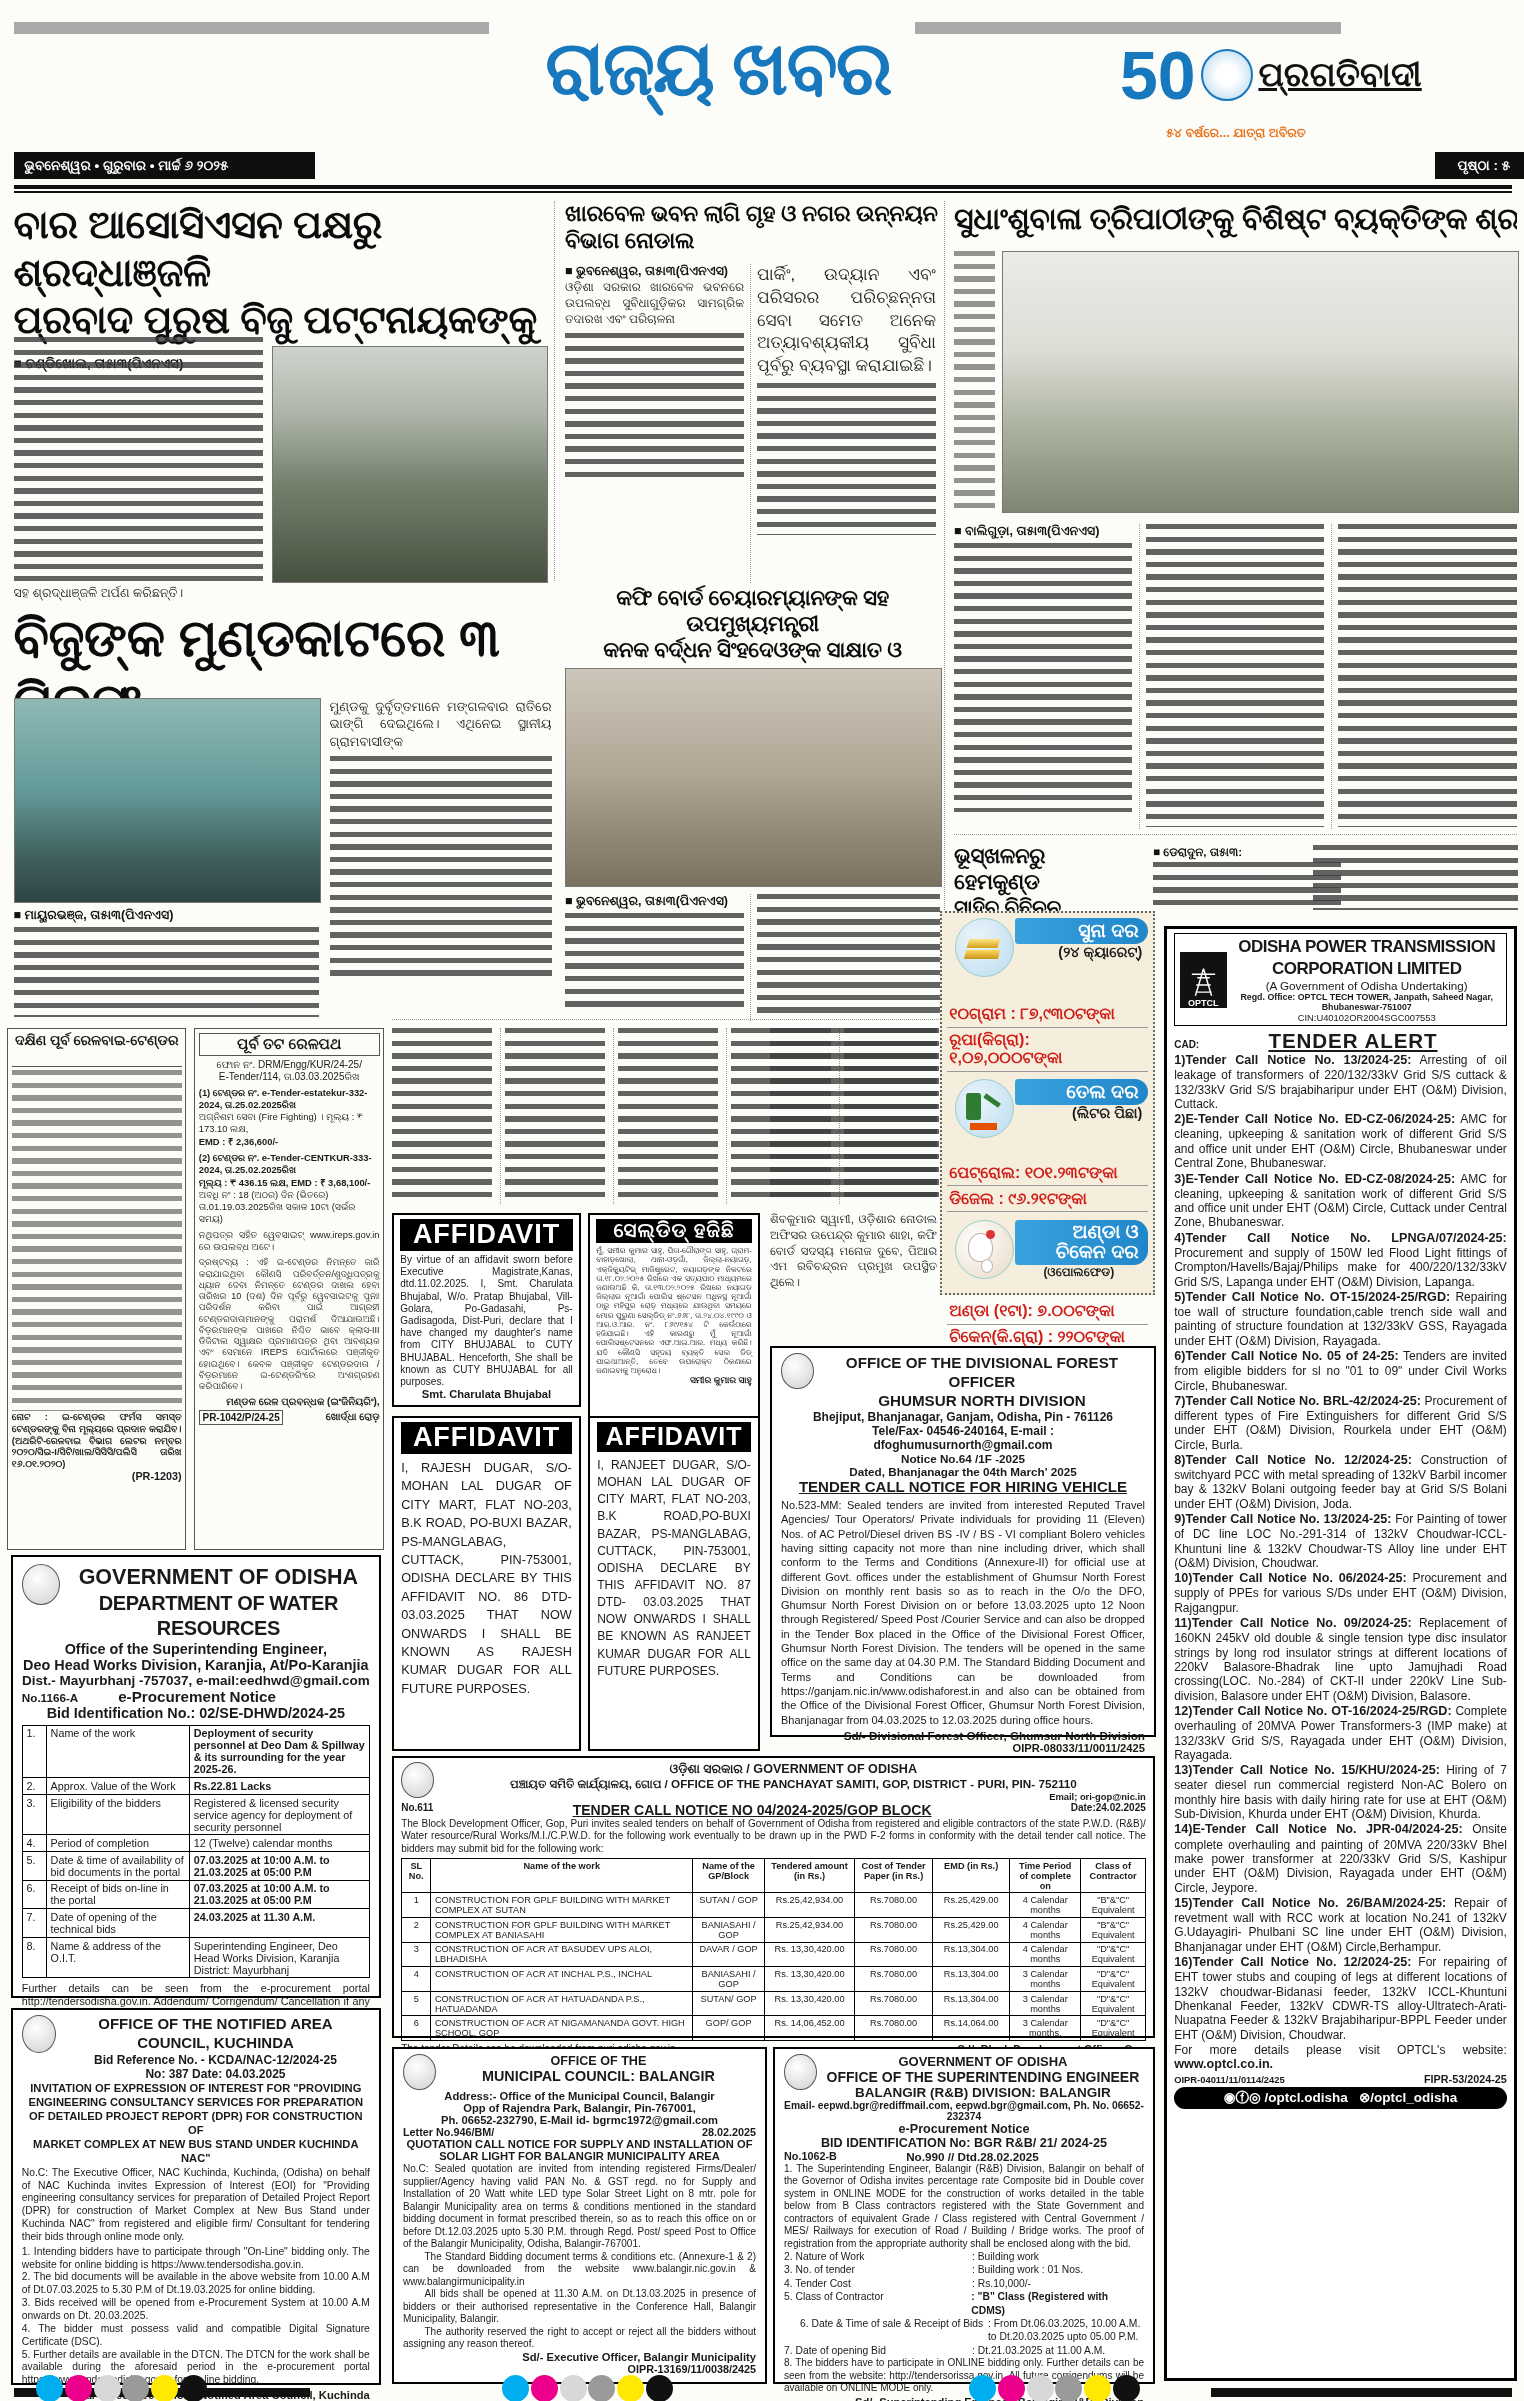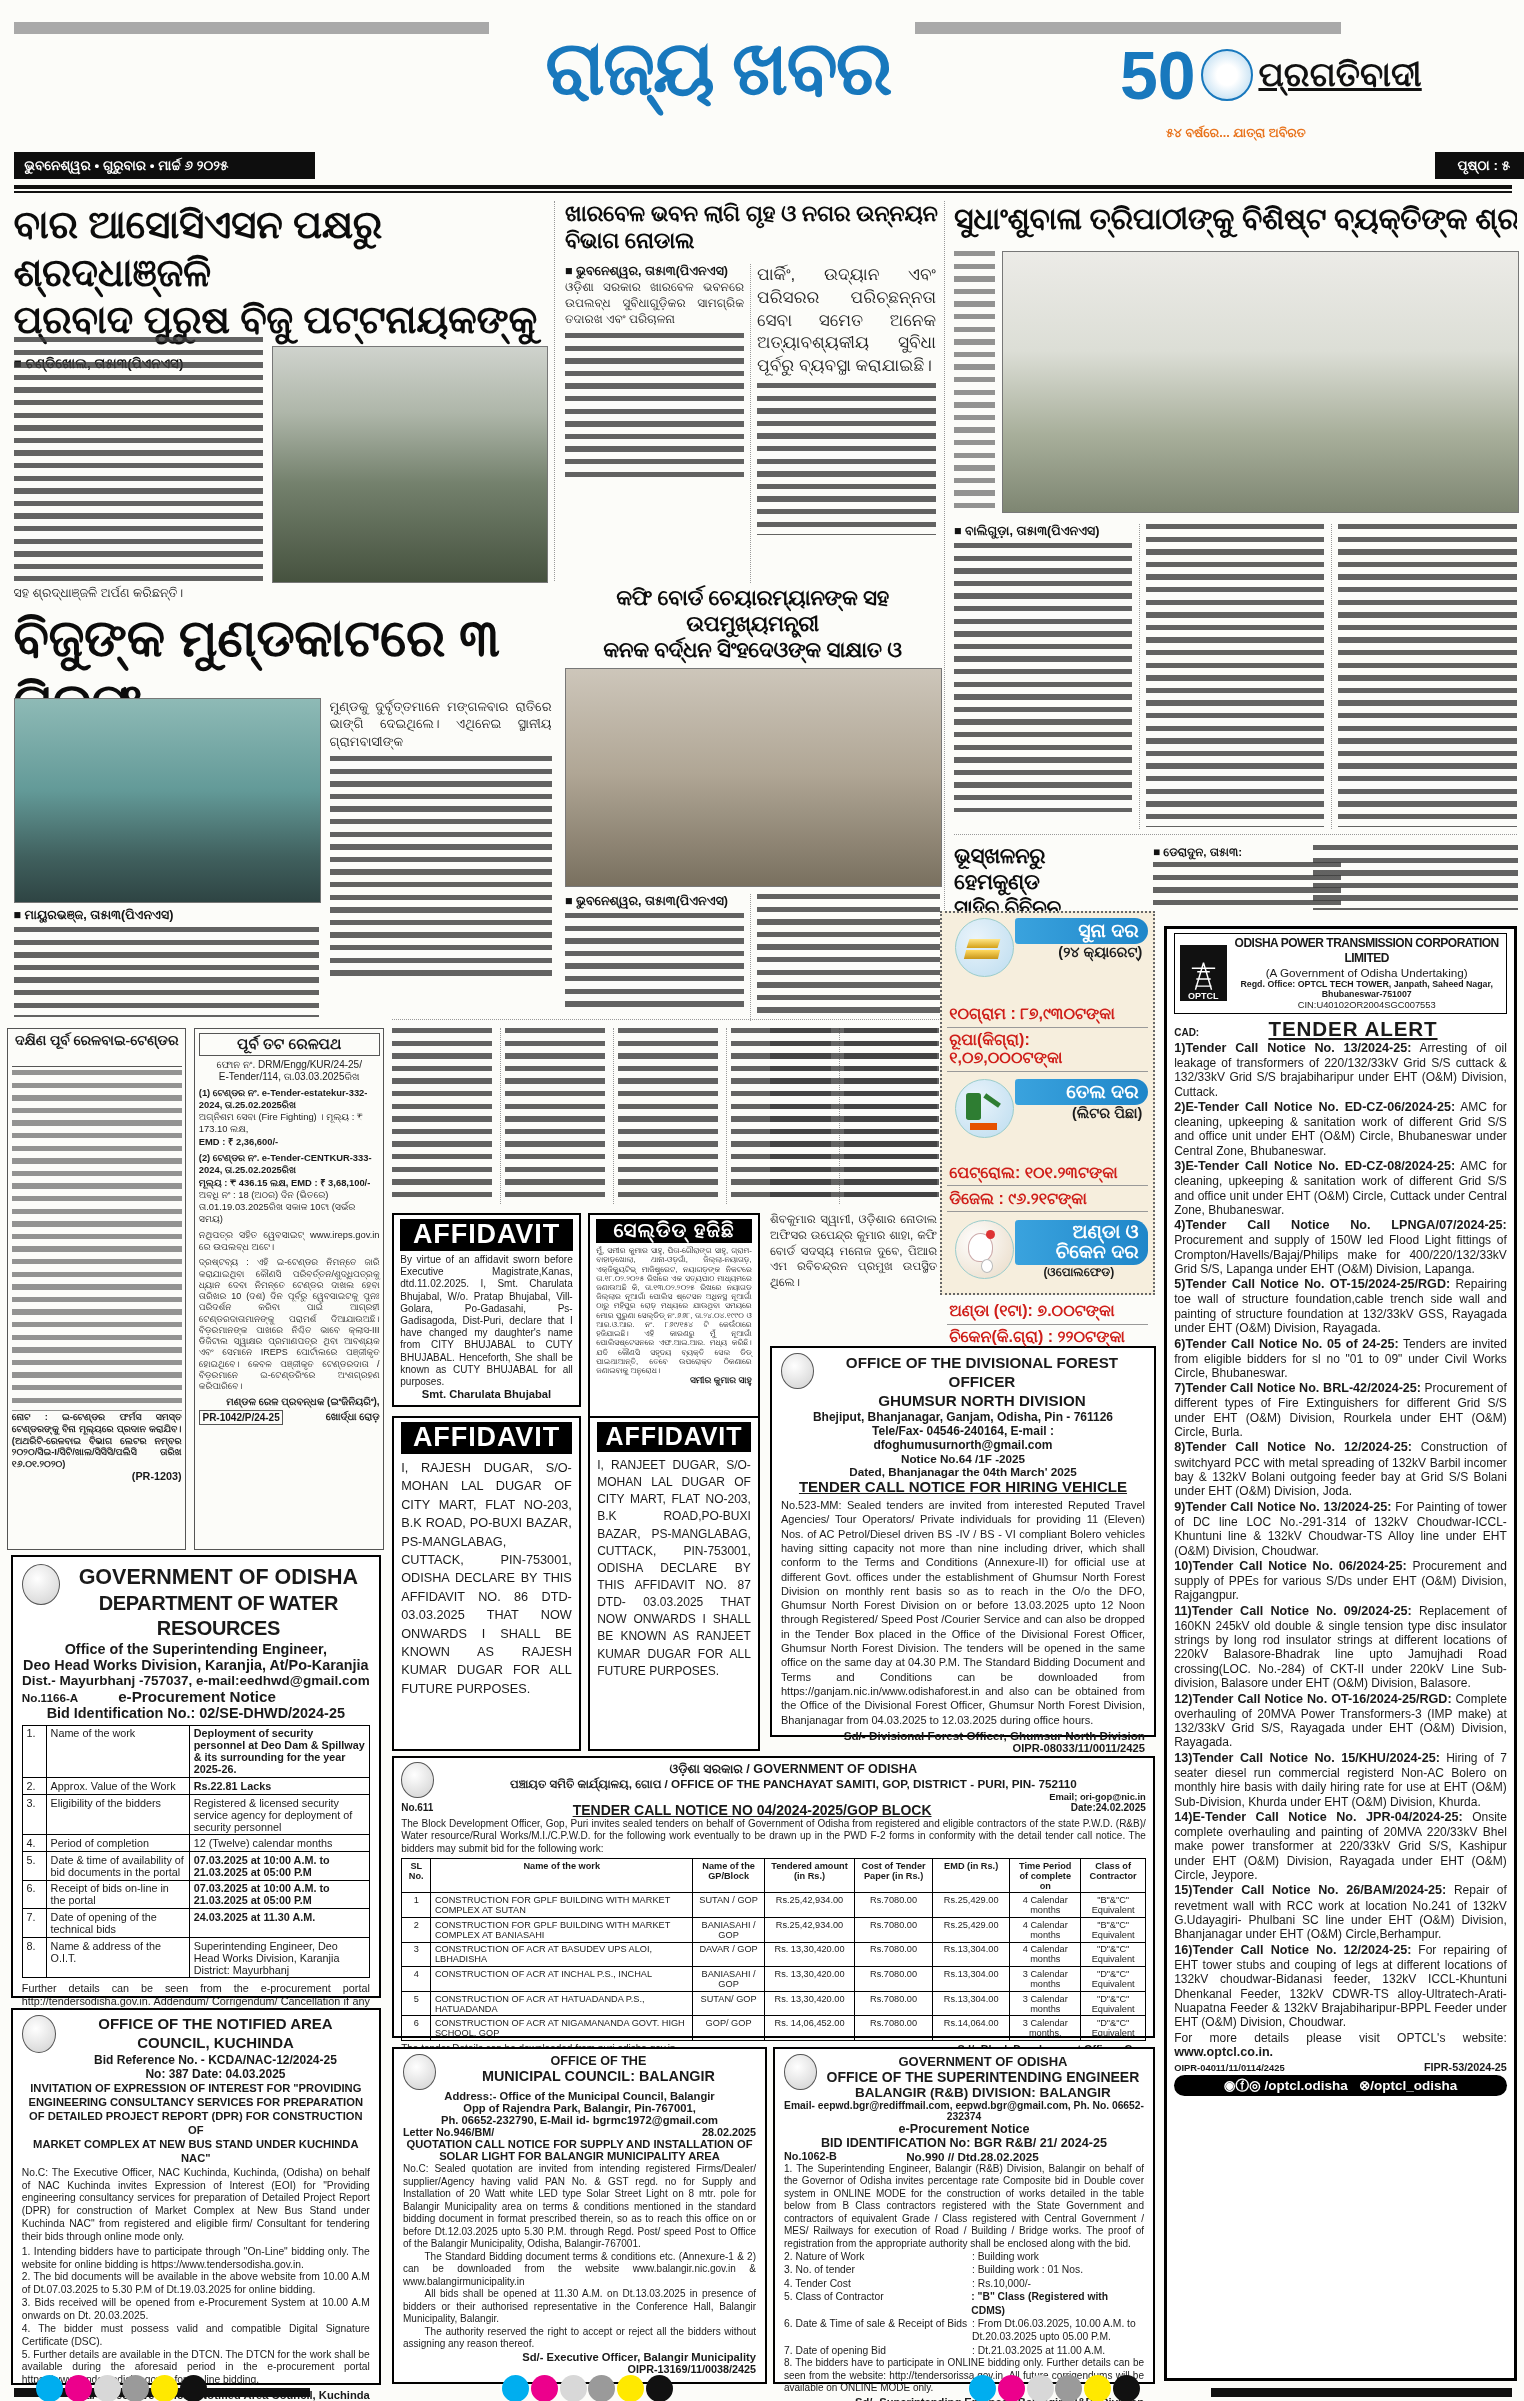--- a/index.html
+++ b/index.html
@@ -457,21 +457,21 @@
         <span>: <span>Building work : 01 Nos.</span></span>
       </div>
     <div class="lblval" style="display:flex;">
         <span style="width:188px;"><span>4.</span> <span>Tender Cost</span></span>
         <span>: <span>Rs.10,000/-</span></span>
       </div>
     <div class="lblval" style="display:flex;">
         <span style="width:188px;"><span>5.</span> <span>Class of Contractor</span></span>
         <span class="cap">: <span>"B" Class (Registered with CDMS)</span></span>
       </div>
-    <div class="lblval" style="display:flex;">
+    <div class="lblval" style="display:flex;margin-left:16px;">
         <span style="width:188px;"><span>6.</span> <span>Date &amp; Time of sale &amp; Receipt of Bids</span></span>
         <span style="flex:1;">: <span>From Dt.06.03.2025, 10.00 A.M. to Dt.20.03.2025 upto 05.00 P.M.</span></span>
       </div>
     <div class="lblval" style="display:flex;">
         <span style="width:188px;"><span>7.</span> <span>Date of opening Bid</span></span>
         <span>: <span>Dt.21.03.2025 at 11.00 A.M.</span></span>
       </div>
     <div class="jst eng" style="font-size:10px;">8. The bidders have to participate in ONLINE bidding only. Further details can be seen from the website: http://tendersorissa.gov.in. All future corrigendums will be available on ONLINE MODE only.</div>
     <div class="cap" style="font-size:11.2px;text-align:right;margin-top:1.8px;">Sd/- Superintending Engineer, Balangir (R&amp;B) Division</div>
 
@@ -517,21 +517,21 @@
 
   <div class="abs" style="left:1164px;top:926px;width:353px;height:1455px;border:3.6px solid #000;background:#fff;box-sizing:border-box;padding:3.6px 7.2px;">
     <div style="border:1.8px solid #000;padding:2.7px 4.5px;display:flex;gap:5.4px;align-items:center;">
       <span style="flex:0 0 47px;width:47px;height:56px;background:#111;color:#fff;display:flex;flex-direction:column;align-items:center;justify-content:flex-end;font-size:9px;font-weight:bold;">
         <svg width="27" height="30.5" viewBox="0 0 30 34">
             <path d="M15 2 L6 32 M15 2 L24 32 M8 12 L22 12 M7 20 L23 20 M6 28 L24 28 M2 8 L28 8" stroke="#fff" stroke-width="1.6" fill="none"></path>
           </svg>
         <span>OPTCL</span>
       </span>
       <div style="flex:1;">
-        <div class="cap ctr eng" style="font-size:12px;letter-spacing:-0.5px;">ODISHA POWER TRANSMISSION CORPORATION LIMITED</div>
+        <div class="cap ctr eng" style="font-size:17px;letter-spacing:-0.5px;">ODISHA POWER TRANSMISSION CORPORATION LIMITED</div>
         <div class="ctr" style="font-size:11.7px;">(A Government of Odisha Undertaking)</div>
         <div class="cap ctr" style="font-size:8.8px;">Regd. Office: OPTCL TECH TOWER, Janpath, Saheed Nagar, Bhubaneswar-751007</div>
         <div class="ctr" style="font-size:9.4px;">CIN:U40102OR2004SGC007553</div>
       </div>
     </div>
     <div style="display:flex;align-items:baseline;margin-top:2.7px;">
       <span class="cap" style="font-size:10px;">CAD:</span>
       <span class="cap" style="flex:1;text-align:center;font-size:20.6px;text-decoration:underline;letter-spacing:0.9px;">TENDER ALERT</span>
     </div>
     <p class="ti"><b>1)Tender Call Notice No. 13/2024-25:</b> <span>Arresting of oil leakage of transformers of 220/132/33kV Grid S/S cuttack &amp; 132/33kV Grid S/S brajabiharipur under EHT (O&amp;M) Division, Cuttack.</span></p>

